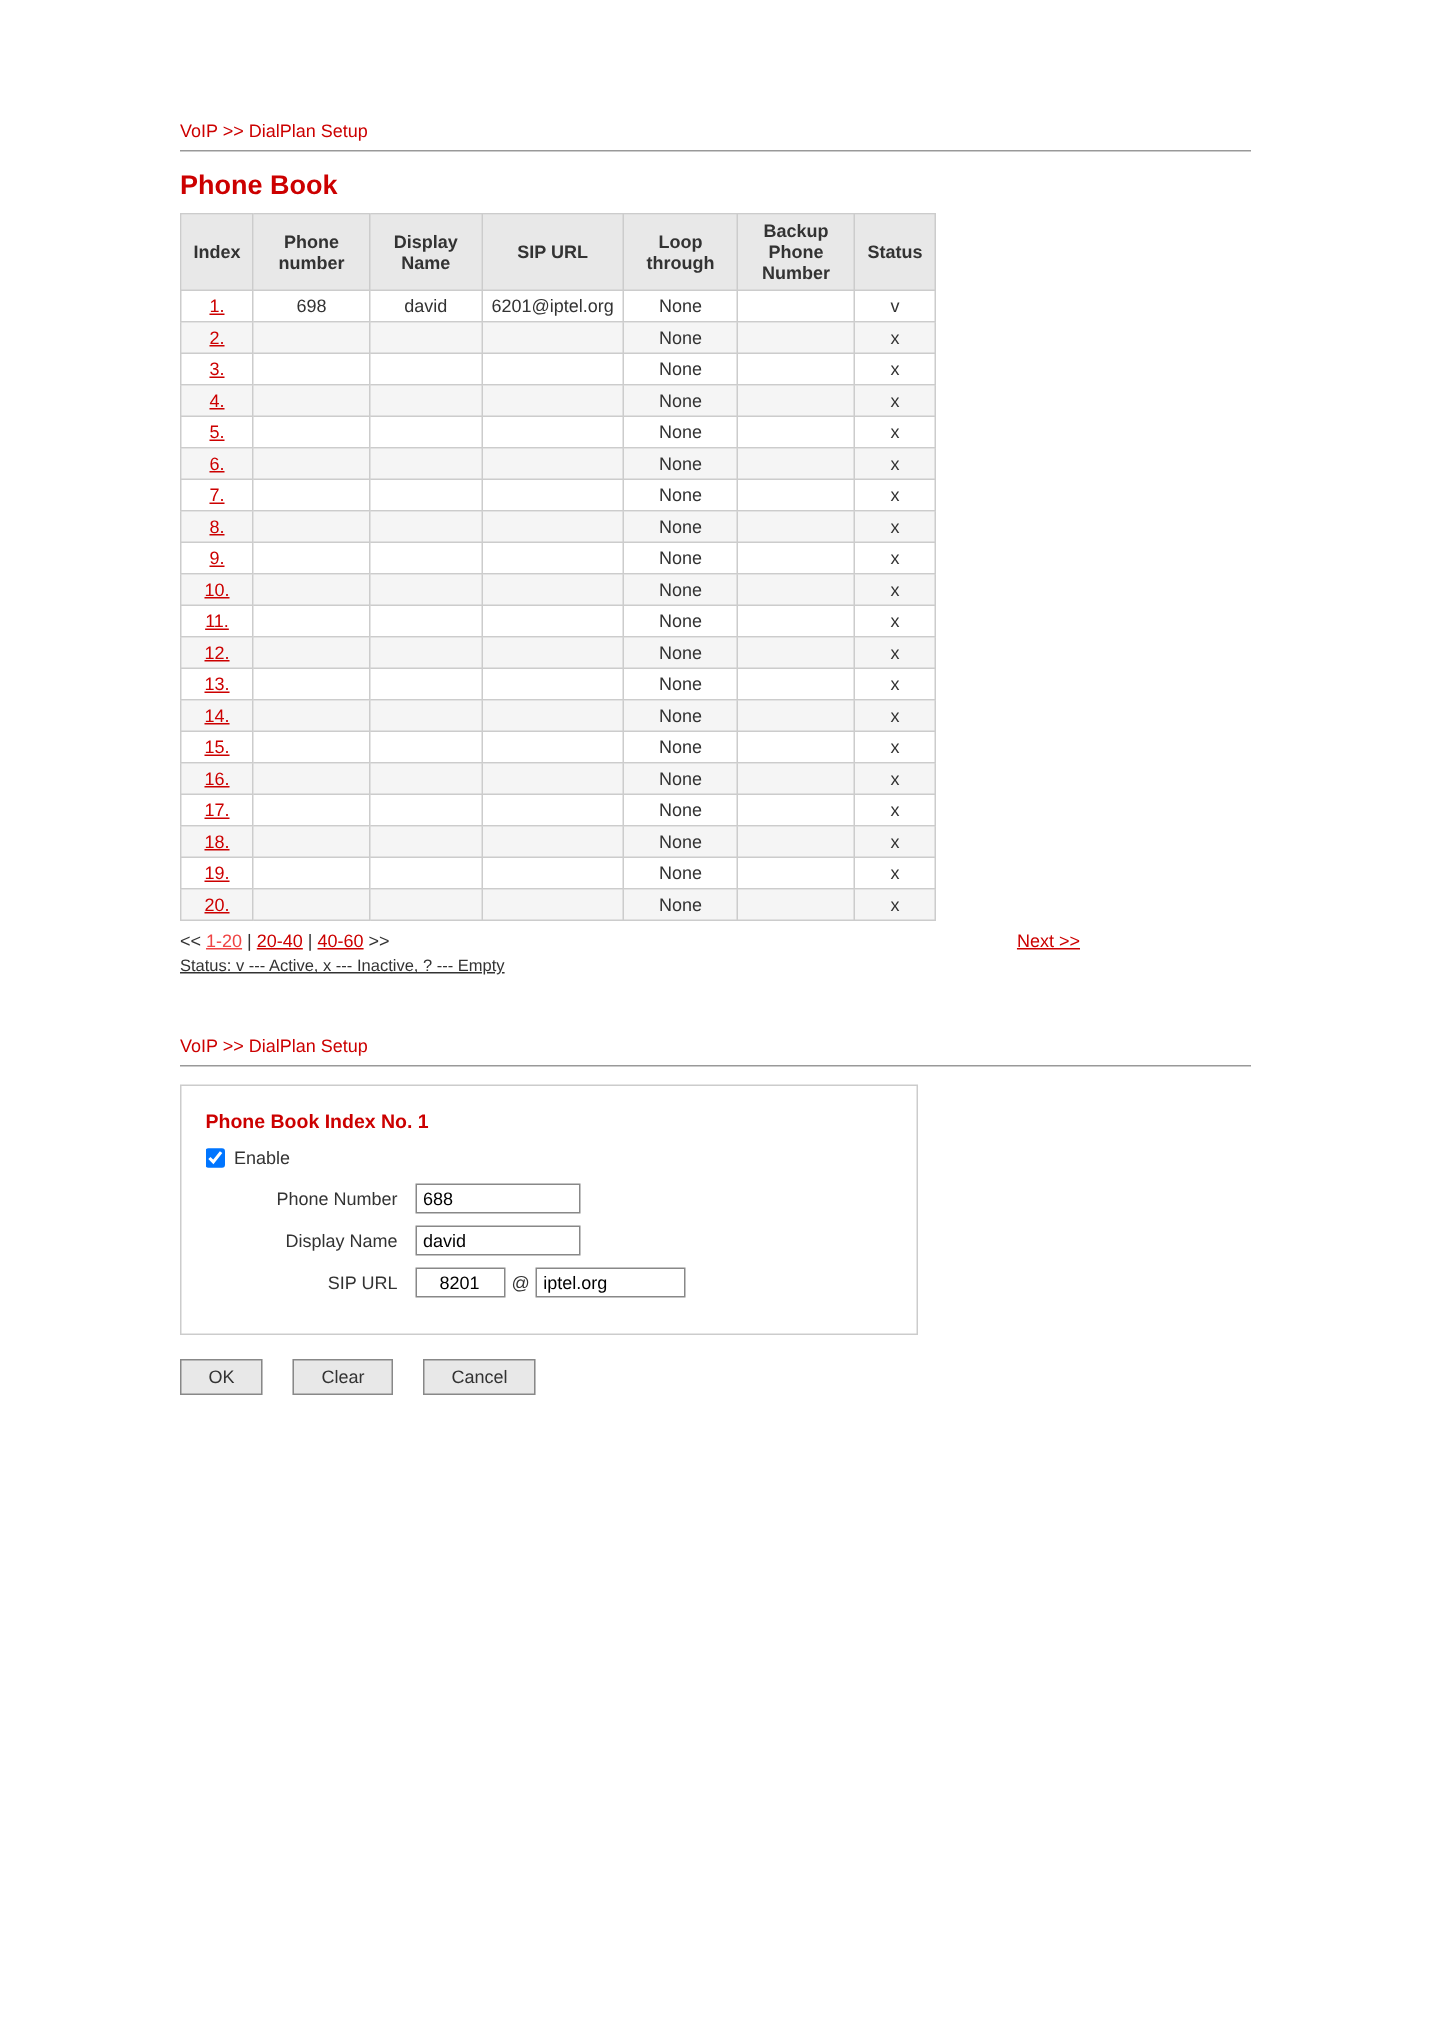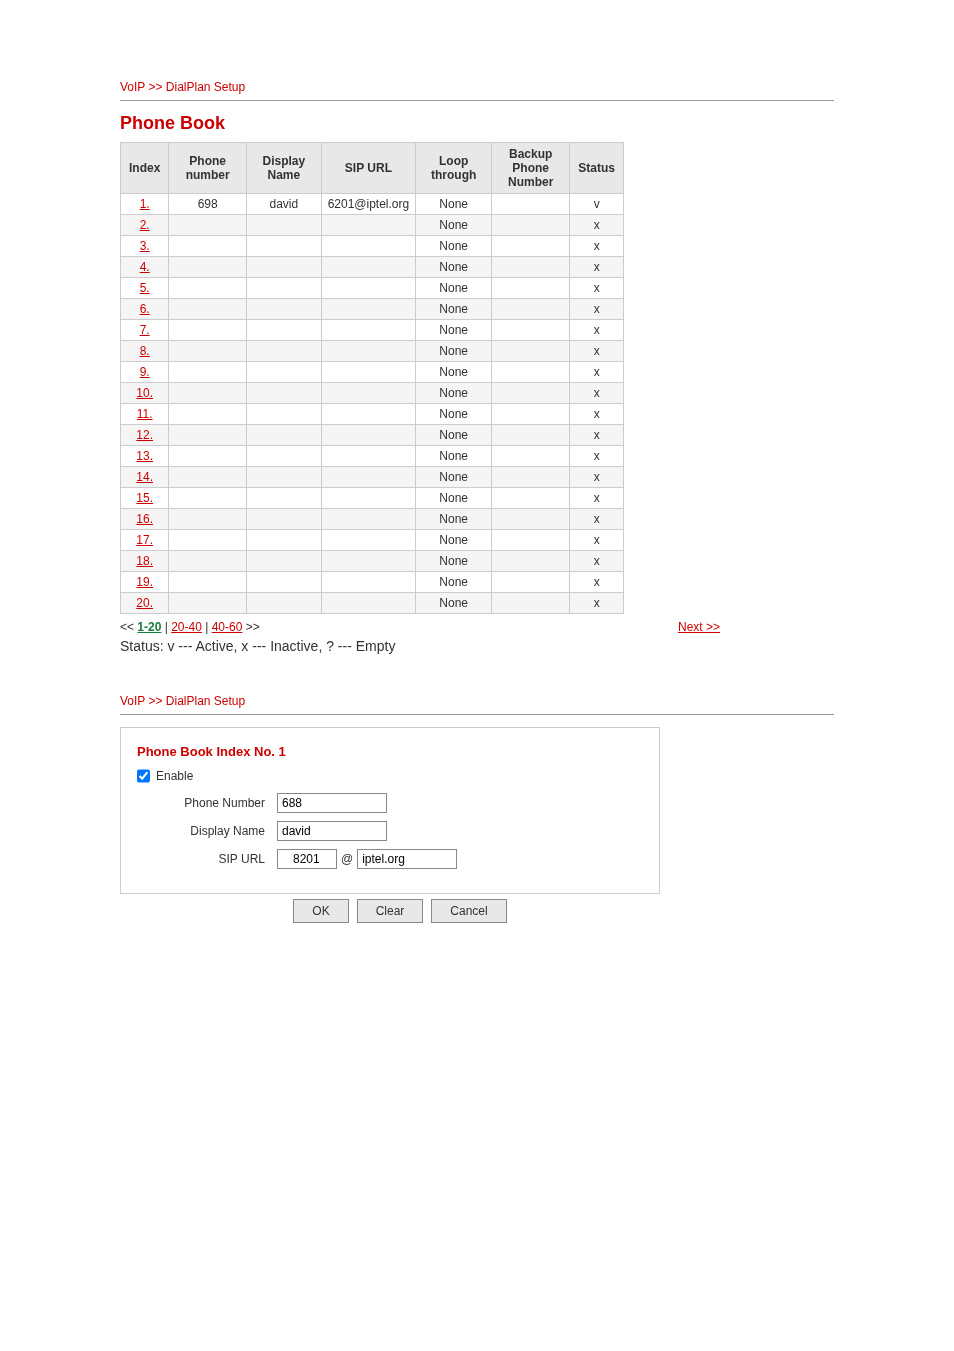--- a/index.html
+++ b/index.html
@@ -69,32 +69,33 @@
       font-size: 12px;
       display: flex;
       justify-content: space-between;
       width: 600px;
     }
     .pagination-left { }
     .pagination-left a, .pagination-right a {
       color: #c00;
       text-decoration: underline;
     }
-    .pagination-left .current { font-weight: bold; color: #15803d; text-decoration: underline; }
+    .pagination-left .current { font-weight: normal; color: #ef4444; text-decoration: underline; }
     .status-legend {
       margin-top: 4px;
-      font-size: 14px;
-      color: #333;
+      font-size: 11px;
+      color: #333;
+      text-decoration: underline;
     }
 
     
     .form-section {
       border: 1px solid #ccc;
       padding: 16px;
-      width: 540px;
+      width: 492px;
       background: #fff;
     }
     .form-section-title {
       color: #c00;
       font-size: 13px;
       font-weight: bold;
       margin-bottom: 10px;
     }
     .enable-row {
       display: flex;
@@ -133,24 +134,24 @@
     }
     .form-input-domain {
       border: 1px solid #888;
       padding: 2px 4px;
       font-size: 12px;
       width: 100px;
     }
 
     
     .button-row {
-      margin-top: 5px;
+      margin-top: 16px;
       display: flex;
-      gap: 8px;
-      justify-content: center;
+      gap: 20px;
+      justify-content: flex-start;
       width: 560px;
     }
     .btn {
       border: 1px solid #888;
       background: #e8e8e8;
       padding: 4px 18px;
       font-size: 12px;
       cursor: pointer;
       color: #333;
     }

